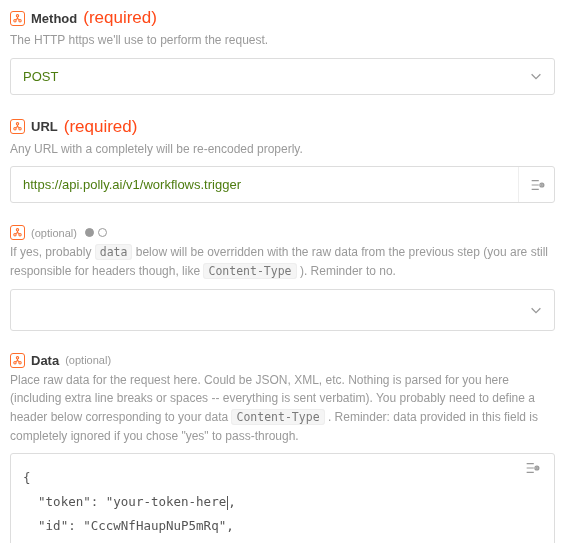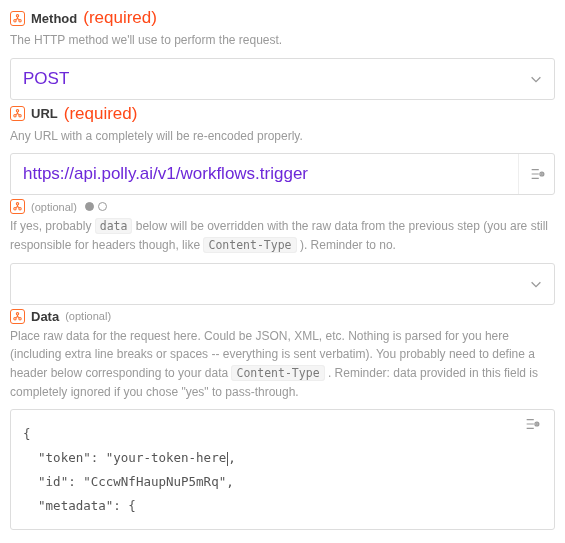--- a/index.html
+++ b/index.html
@@ -1,27 +1,27 @@
 <!DOCTYPE html>
 <html><head>
 <meta charset="utf-8">
 <style>
   *{box-sizing:border-box;margin:0;padding:0}
   body{font-family:-apple-system,BlinkMacSystemFont,"Segoe UI",Arial,sans-serif;font-size:13px;color:#4a4a4a;background:#fff;padding:8px 10px}
-  .field{margin-bottom:4px}
+  .field{margin-bottom:22px}
   .label-row{display:flex;align-items:center;gap:6px;margin-bottom:3px}
   .inline-icon{width:15px;height:15px;border:1px solid #ff6d2a;border-radius:3px;display:inline-flex;align-items:center;justify-content:center;color:#ff6d2a;font-size:9px;font-weight:bold}
   .inline-icon svg{width:9px;height:9px;stroke:#ff6d2a}
   .label{font-weight:600;color:#3a3a3a}
   .req{color:#ff4817;font-size:17px}
   .opt{color:#9a9a9a;font-size:11px}
   .help{color:#9a9a9a;font-size:12px;line-height:1.55;margin:2px 0 8px 0}
   .code{font-family:ui-monospace,Menlo,Consolas,monospace;background:#f5f5f5;border:1px solid #eee;border-radius:3px;padding:0 4px;font-size:11.5px;color:#7a7a7a}
   .input-wrap{display:flex;align-items:stretch;border:1px solid #ddd;border-radius:3px;background:#fff}
-  .input-main{flex:1;padding:10px 12px;font-size:17px;color:#6d28d9;outline:none;border:none;background:transparent}
+  .input-main{flex:1;padding:10px 12px;font-size:13px;color:#4d7c0f;outline:none;border:none;background:transparent}
   .input-main.tall{min-height:40px}
   .chev{width:36px;display:flex;align-items:center;justify-content:center;color:#999}
   .chev svg{width:14px;height:14px;stroke:#999}
   .list-btn{width:36px;display:flex;align-items:center;justify-content:center;border-left:1px solid #eee;color:#999}
   .list-btn svg{width:16px;height:16px;stroke:#999;fill:none}
   .radios{display:inline-flex;align-items:center;gap:4px;margin-left:2px}
   .radio-dot{width:9px;height:9px;border-radius:50%;border:1px solid #9a9a9a;display:inline-block}
   .radio-dot.on{background:#9a9a9a}
   .data-box{position:relative;border:1px solid #ddd;border-radius:3px;padding:12px 40px 12px 12px;font-family:ui-monospace,Menlo,Consolas,monospace;font-size:12.5px;line-height:1.9;color:#555}
   .data-box .list-btn{position:absolute;top:6px;right:4px;border:none}
@@ -36,21 +36,21 @@
         <svg viewBox="0 0 10 10" fill="none" stroke-width="1.2">
           <circle cx="5" cy="2" r="1.3"></circle>
           <circle cx="2.2" cy="7.5" r="1.3"></circle>
           <circle cx="7.8" cy="7.5" r="1.3"></circle>
           <path d="M5 3.3V5M5 5L2.8 6.5M5 5l2.2 1.5"></path>
         </svg>
       </span>
     <span class="label">Method</span>
     <span class="req">(required)</span>
   </div>
-  <div class="help">The HTTP method we'll use to perform the request.</div>
+  <div class="help">The HTTP https we'll use to perform the request.</div>
   <div class="input-wrap">
     <div class="input-main">POST</div>
     <div class="chev">
         <svg viewBox="0 0 16 16" fill="none" stroke-width="1.5">
           <path d="M3 6l5 5 5-5"></path>
         </svg>
       </div>
   </div>
 </div>
 

